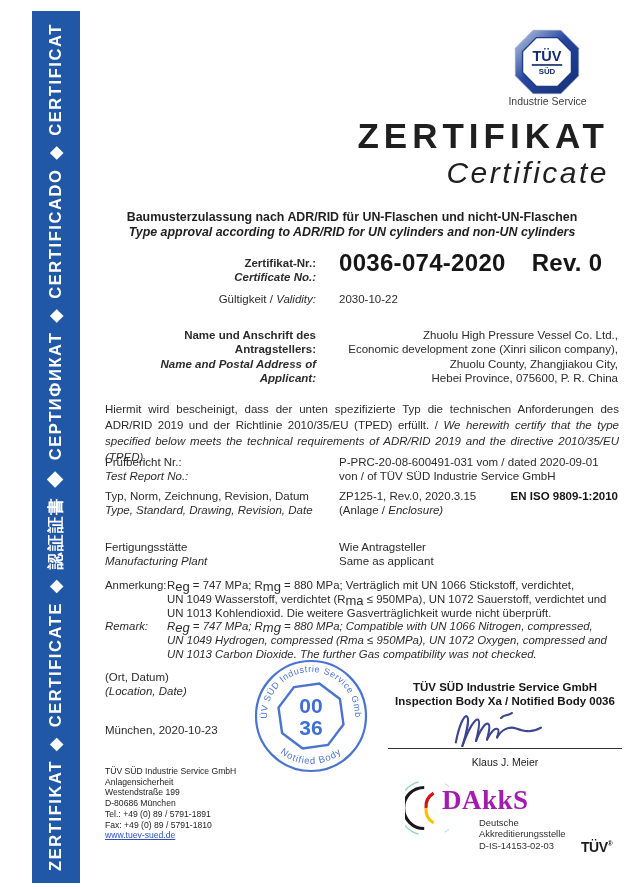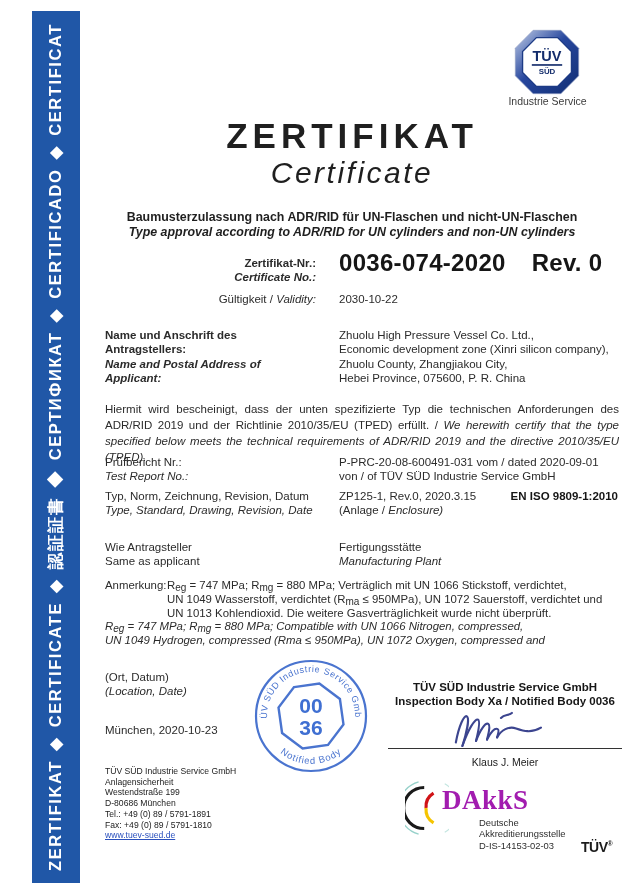--- a/index.html
+++ b/index.html
@@ -13,46 +13,46 @@
   .band-text{
     position:absolute;left:50%;top:50%;width:872px;
     transform:translate(-50%,-50%) rotate(-90deg);
     text-align:center;color:#ffffff;font-weight:bold;font-size:16.5px;
     letter-spacing:1.6px;word-spacing:3px;white-space:nowrap;
   }
   
   .logo{left:514px;top:29px;width:66px;height:66px;}
   .logo-caption{left:480px;top:95px;width:135px;text-align:center;font-size:10.5px;color:#3c3c3c;}
   
-  .title-block{left:95px;top:117px;width:514px;text-align:center;color:#1f1f1f;}
+  .title-block{left:95px;top:117px;width:514px;text-align:right;color:#1f1f1f;}
   .title-de{font-size:35px;font-weight:bold;letter-spacing:5px;line-height:38px;}
   .title-en{font-size:30px;font-weight:normal;font-style:italic;letter-spacing:2.5px;line-height:36px;}
   .subtitle{left:88px;top:210px;width:528px;text-align:center;font-size:12.4px;font-weight:bold;line-height:15px;color:#1f1f1f;}
   .it{font-style:italic;}
   .b{font-weight:bold;}
   
   .grid{display:grid;column-gap:23px;font-size:11.5px;line-height:14px;}
   .g2{grid-template-columns:211px auto;}
   .lbl-r{text-align:right;}
   .certno{left:105px;top:256px;width:513px;}
   .certno .big{font-size:24px;font-weight:bold;color:#161616;letter-spacing:0.3px;}
   .certno .rev{margin-left:26px;}
   .validity{left:105px;top:292px;width:513px;}
-  .applicant{left:105px;top:328px;width:513px;}
+  .applicant{left:105px;top:328px;width:513px;text-align:right;}
   .statement{left:105px;top:389px;width:514px;font-size:11.5px;line-height:16px;text-align:justify;}
   .report{left:105px;top:455px;width:513px;}
   .report .grid,.applicant .grid{line-height:14.3px;}
   .typerow{left:105px;top:489px;width:513px;}
   .g3{grid-template-columns:211px 1fr auto;}
   .std{font-weight:bold;white-space:nowrap;color:#161616;}
   .plant{left:105px;top:540px;width:513px;}
   .remark{left:105px;top:579px;width:520px;font-size:11.4px;line-height:13.8px;}
   .gr{display:grid;grid-template-columns:60px auto;column-gap:2px;}
   .remark .line{white-space:nowrap;}
-  sub{font-size:10px;vertical-align:-2px;line-height:0;}
+  sub{font-size:13px;vertical-align:-2px;line-height:0;}
   
   .ort{left:105px;top:670px;font-size:11.5px;line-height:14px;}
   .placedate{left:105px;top:724px;font-size:11.5px;}
   .address{left:105px;top:766px;font-size:8.6px;line-height:10.7px;color:#222;}
   .address a{color:#2a50bd;text-decoration:underline;}
   .stamp{left:251px;top:654px;width:120px;height:124px;}
   .st-arc{font-size:9px;letter-spacing:0.6px;fill:#4a74cf;}
   .st-arc2{font-size:9.5px;letter-spacing:0.8px;fill:#4a74cf;}
   .st-num{font-size:21px;font-weight:bold;fill:#3f6fd2;text-anchor:middle;font-family:"Liberation Sans",sans-serif;}
   .signer{left:388px;top:680px;width:234px;text-align:center;}
@@ -159,41 +159,43 @@
         <div>ZP125-1, Rev.0, 2020.3.15</div>
         <div><span>(Anlage / </span><span class="it">Enclosure)</span></div>
       </div>
       <div class="std">EN ISO 9809-1:2010</div>
     </div>
   </div>
 
   <div class="abs plant">
     <div class="grid g2">
       <div>
+        <div>Fertigungsstätte</div>
+        <div class="it">Manufacturing Plant</div>
+      </div>
+      <div>
         <div>Wie Antragsteller</div>
         <div>Same as applicant</div>
-      </div>
-      <div>
-        <div>Fertigungsstätte</div>
-        <div class="it">Manufacturing Plant</div>
       </div>
     </div>
   </div>
 
   <div class="abs remark">
     <div class="gr">
       <div>Anmerkung:</div>
       <div>
         <div class="line">R<sub>eg</sub> = 747 MPa; R<sub>mg</sub> = 880 MPa; Verträglich mit UN 1066 Stickstoff, verdichtet,</div>
         <div class="line">UN 1049 Wasserstoff, verdichtet (R<sub>ma</sub> ≤ 950MPa), UN 1072 Sauerstoff, verdichtet und</div>
         <div class="line">UN 1013 Kohlendioxid. Die weitere Gasverträglichkeit wurde nicht überprüft.</div>
       </div>
+      <div class="it">Remark:</div>
       <div class="it">
         <div class="line">R<sub>eg</sub> = 747 MPa; R<sub>mg</sub> = 880 MPa; Compatible with UN 1066 Nitrogen, compressed,</div>
         <div class="line">UN 1049 Hydrogen, compressed (Rma ≤ 950MPa), UN 1072 Oxygen, compressed and</div>
+        <div class="line">UN 1013 Carbon Dioxide. The further Gas compatibility was not checked.</div>
       </div>
     </div>
   </div>
 
   <div class="abs ort">
     <div>(Ort, Datum)</div>
     <div class="it">(Location, Date)</div>
   </div>
   <div class="abs placedate">München, 2020-10-23</div>
 

